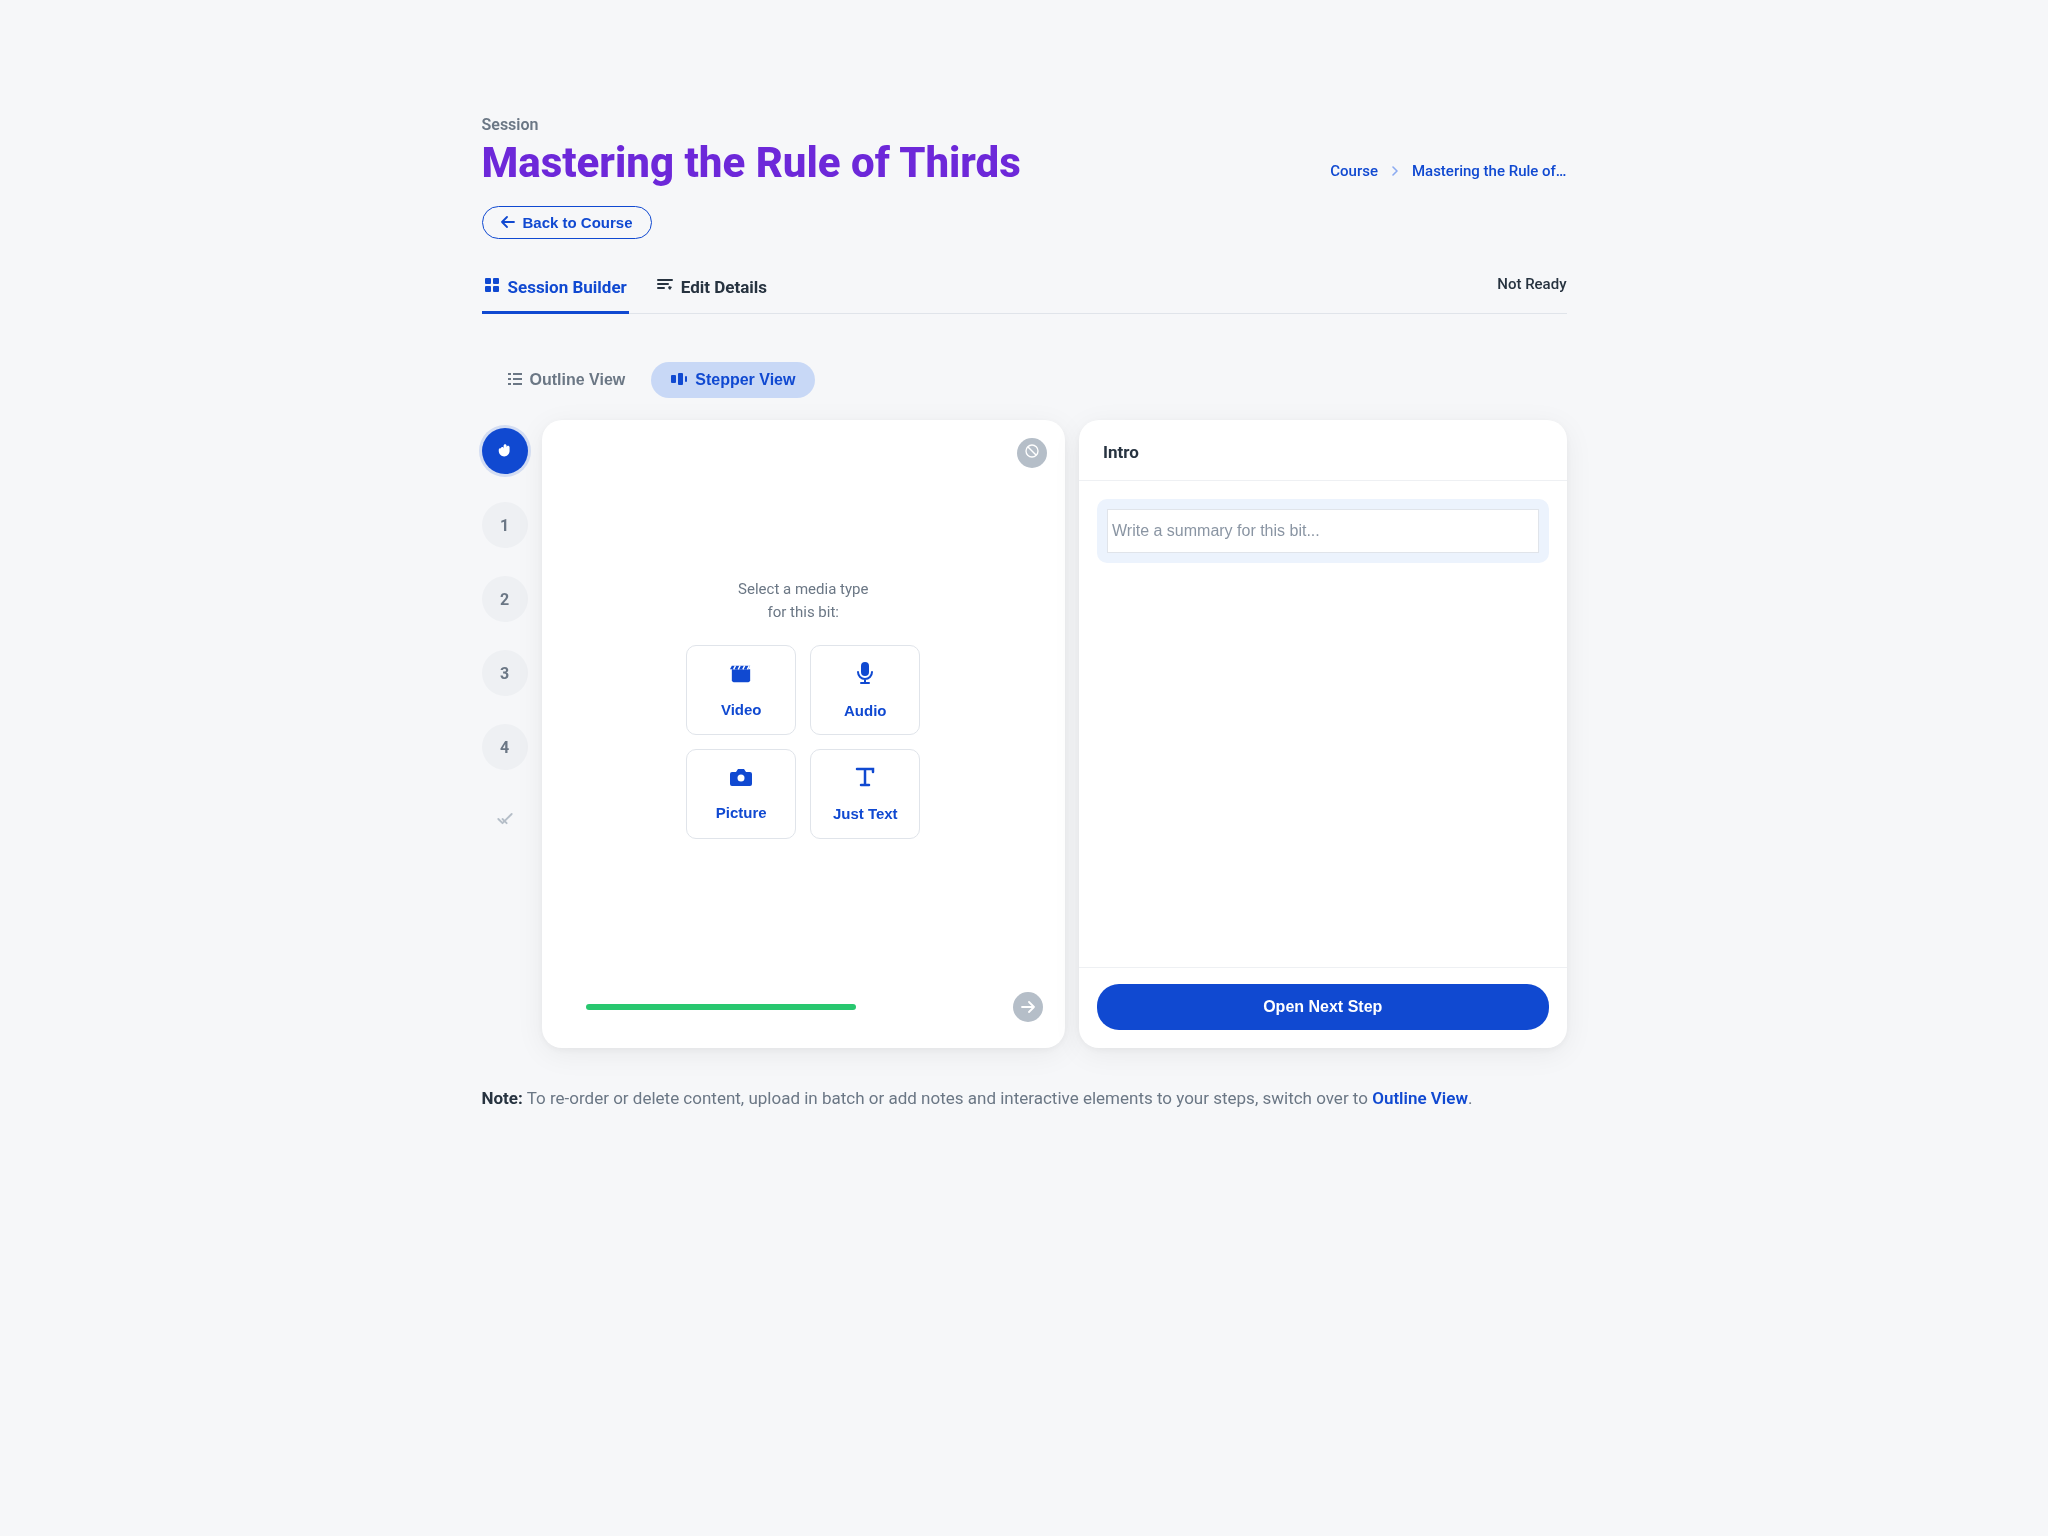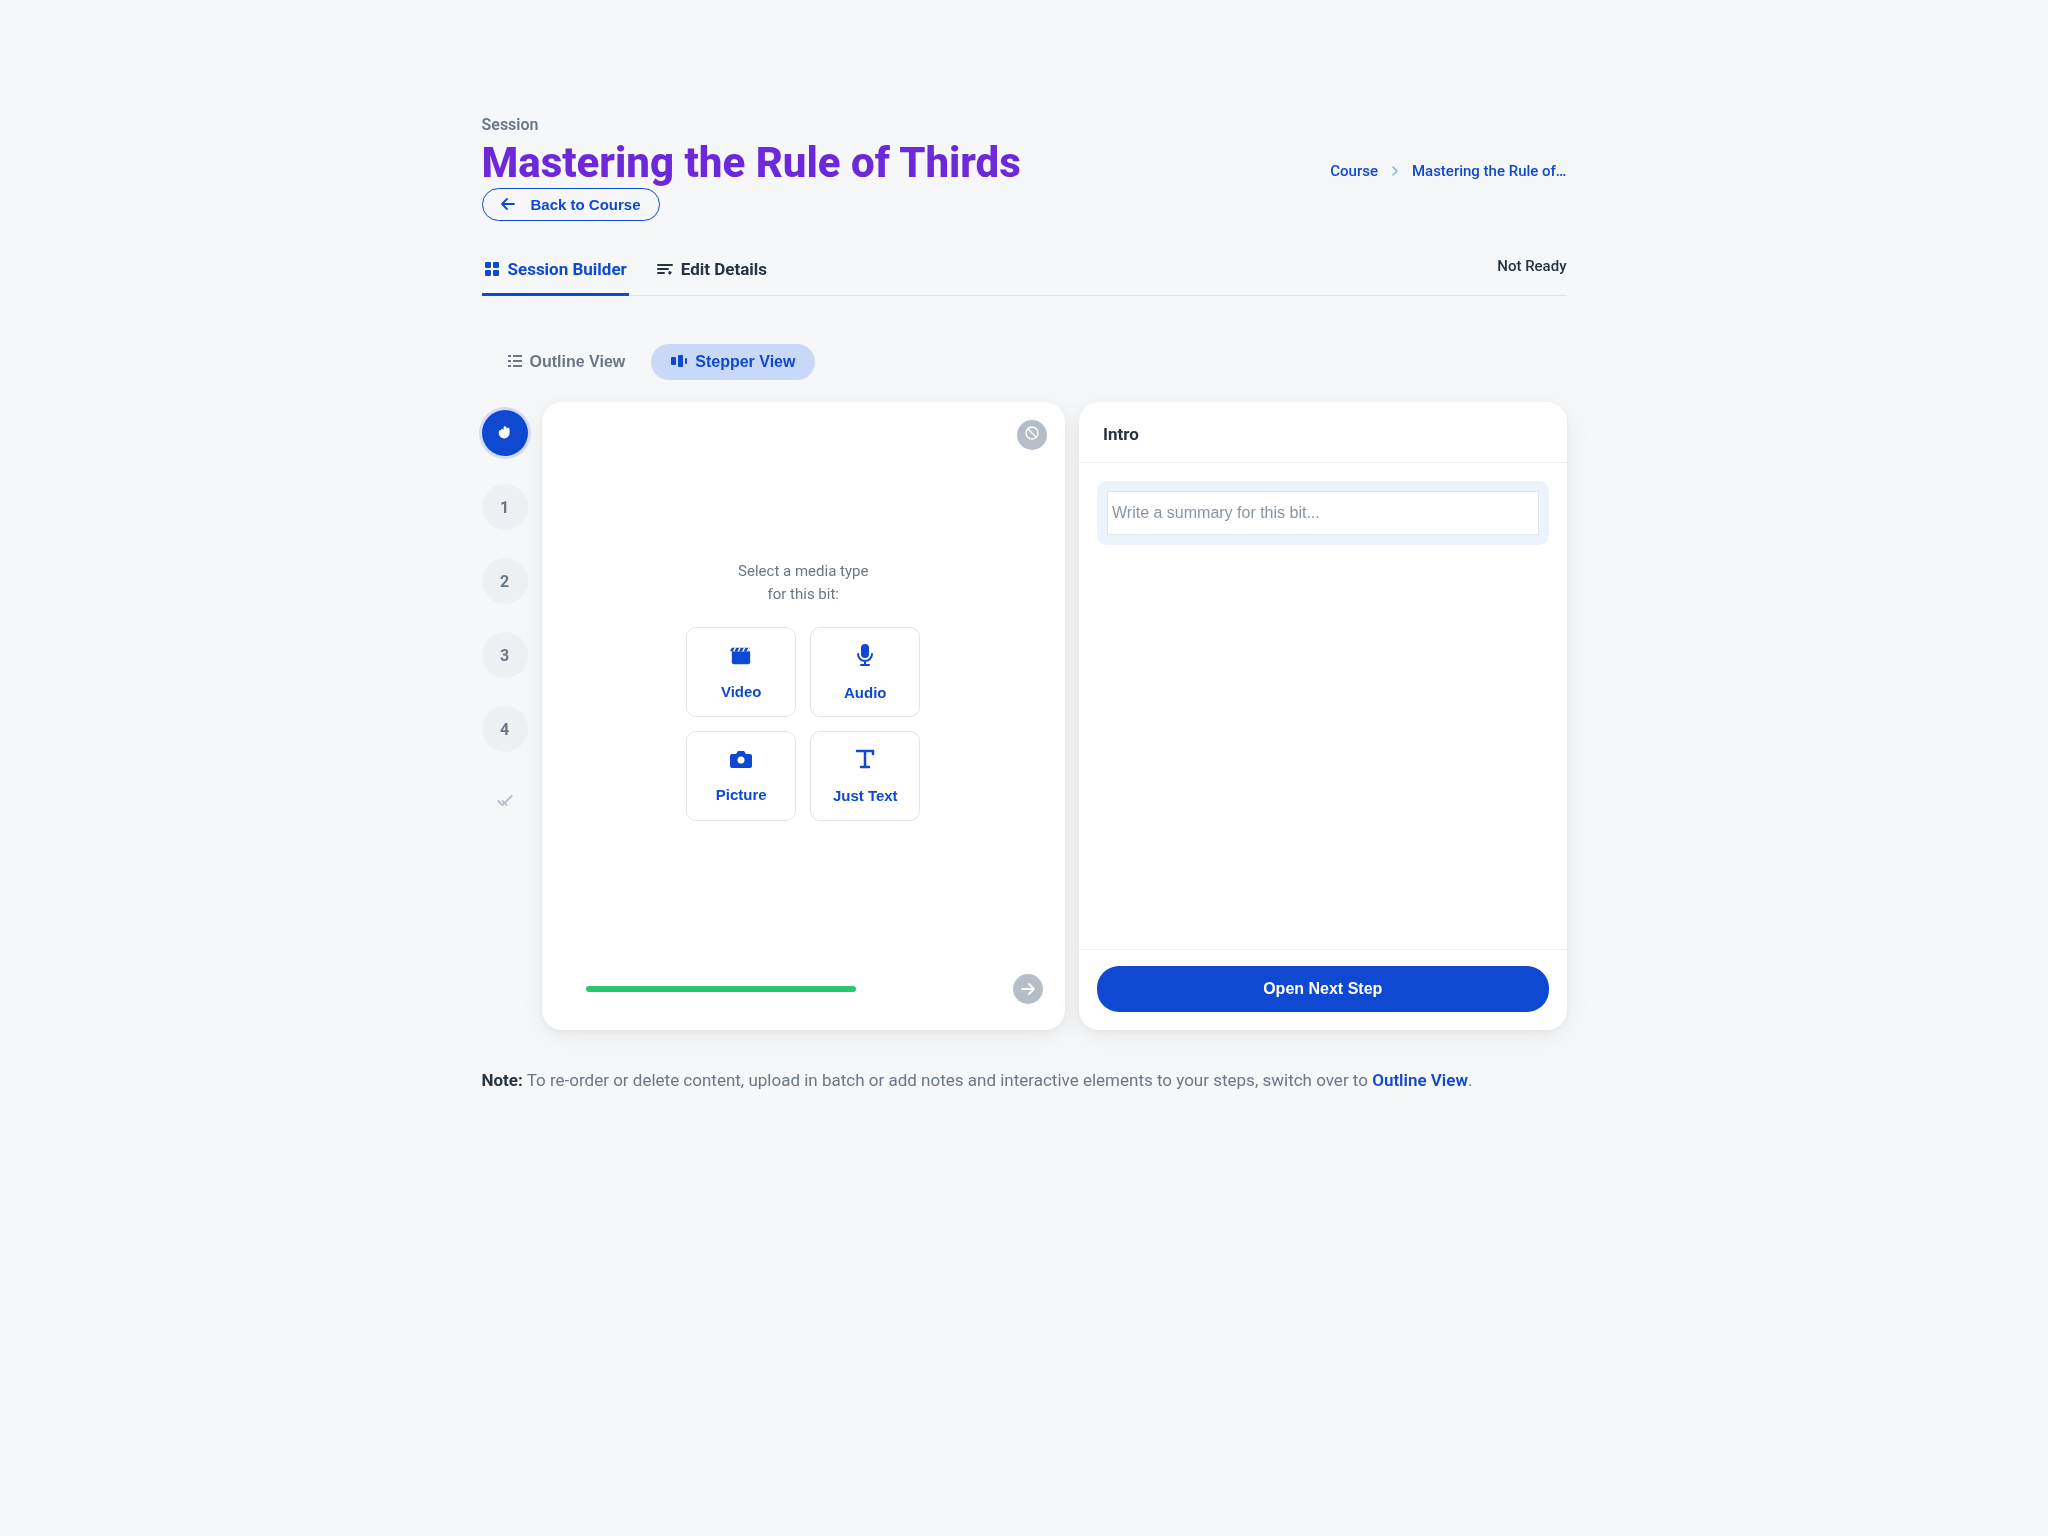--- a/index.html
+++ b/index.html
@@ -39,44 +39,44 @@
   gap: 12px;
   color: #1049d1;
   font-size: 15px;
   font-weight: 500;
   padding-bottom: 8px;
 }
 .breadcrumb-sep { color: #8cabf1; }
 .back-btn {
   display: inline-flex;
   align-items: center;
-  gap: 16px;
+  gap: 8px;
   border: 1.5px solid #1049d1;
   border-radius: 20px;
   padding: 7px 18px;
   color: #1049d1;
   font-size: 15px;
   font-weight: 600;
   background: transparent;
   cursor: pointer;
+  margin-top: 18px;
 }
 .tabs-row {
   display: flex;
   align-items: center;
   justify-content: space-between;
   border-bottom: 1px solid #e0e4ea;
   margin-top: 28px;
 }
 .tabs {
   display: flex;
   gap: 26px;
 }
 .tab {
   display: inline-flex;
-  align-items: center;
   gap: 8px;
   padding: 10px 2px 14px;
   font-size: 17px;
   font-weight: 700;
   color: #273340;
   cursor: pointer;
   border-bottom: 3px solid transparent;
   margin-bottom: -1px;
 }
 .tab.active {

